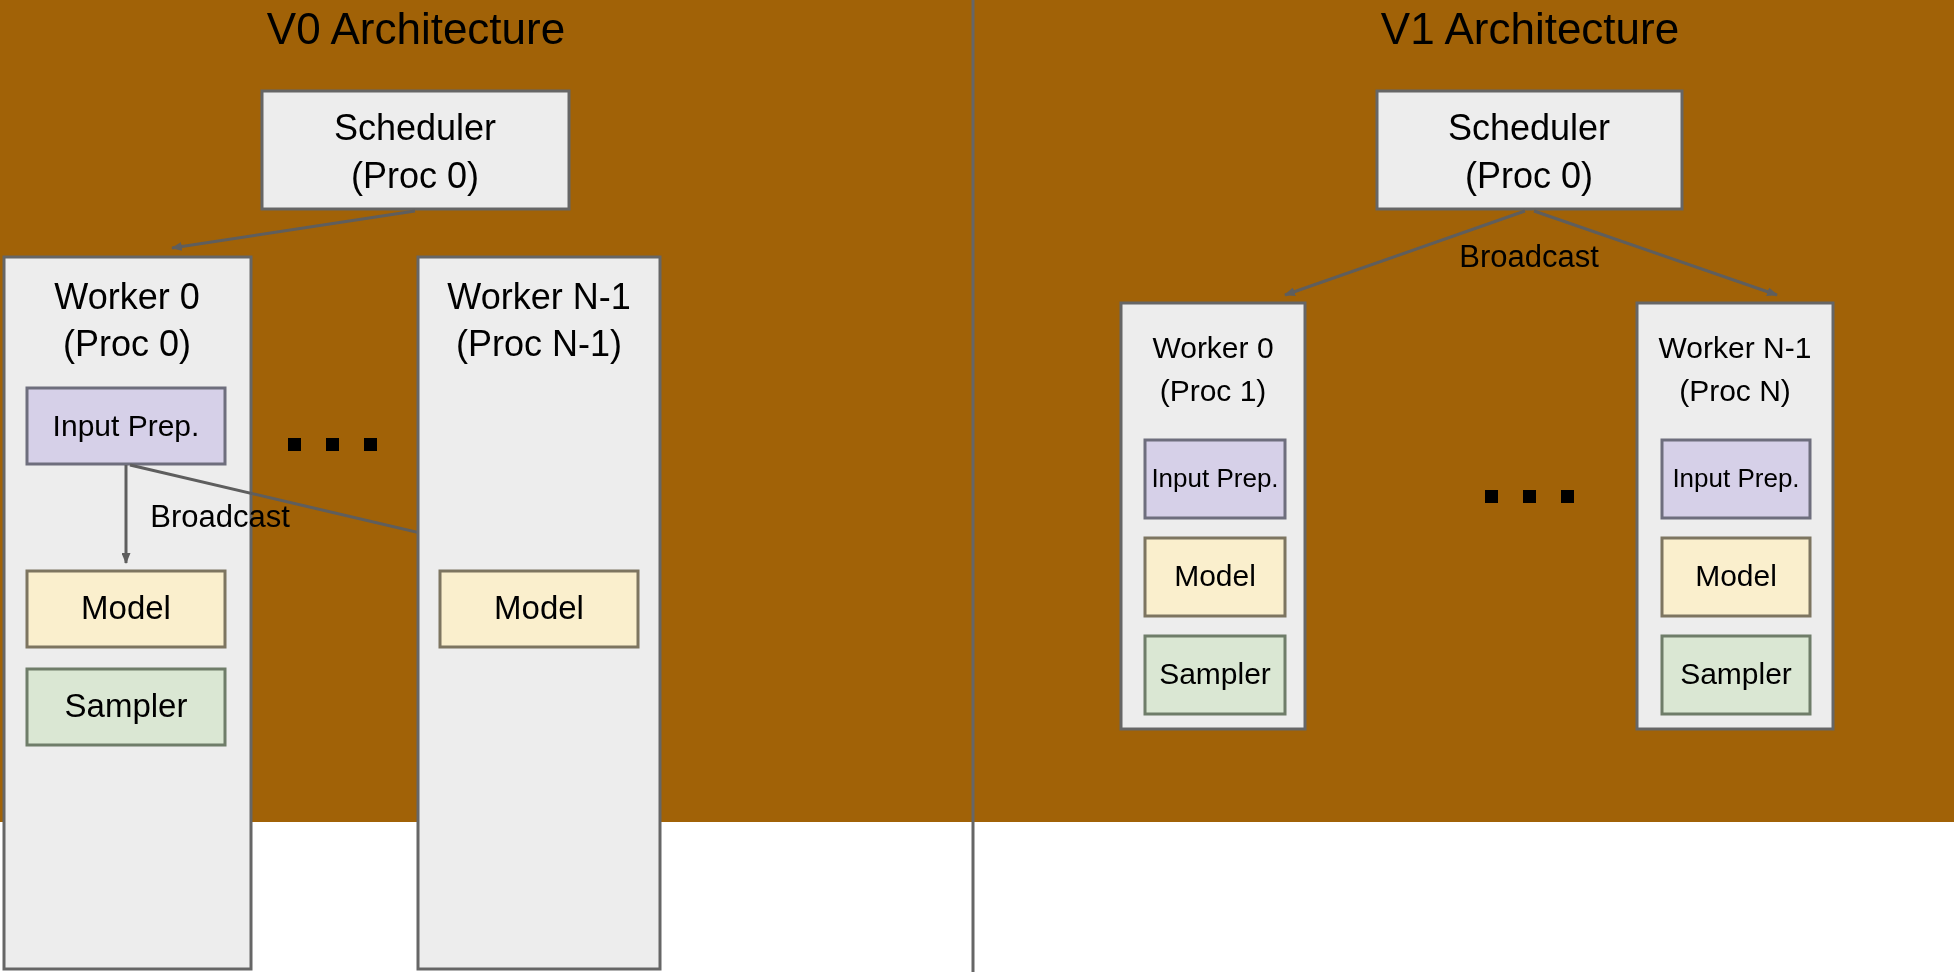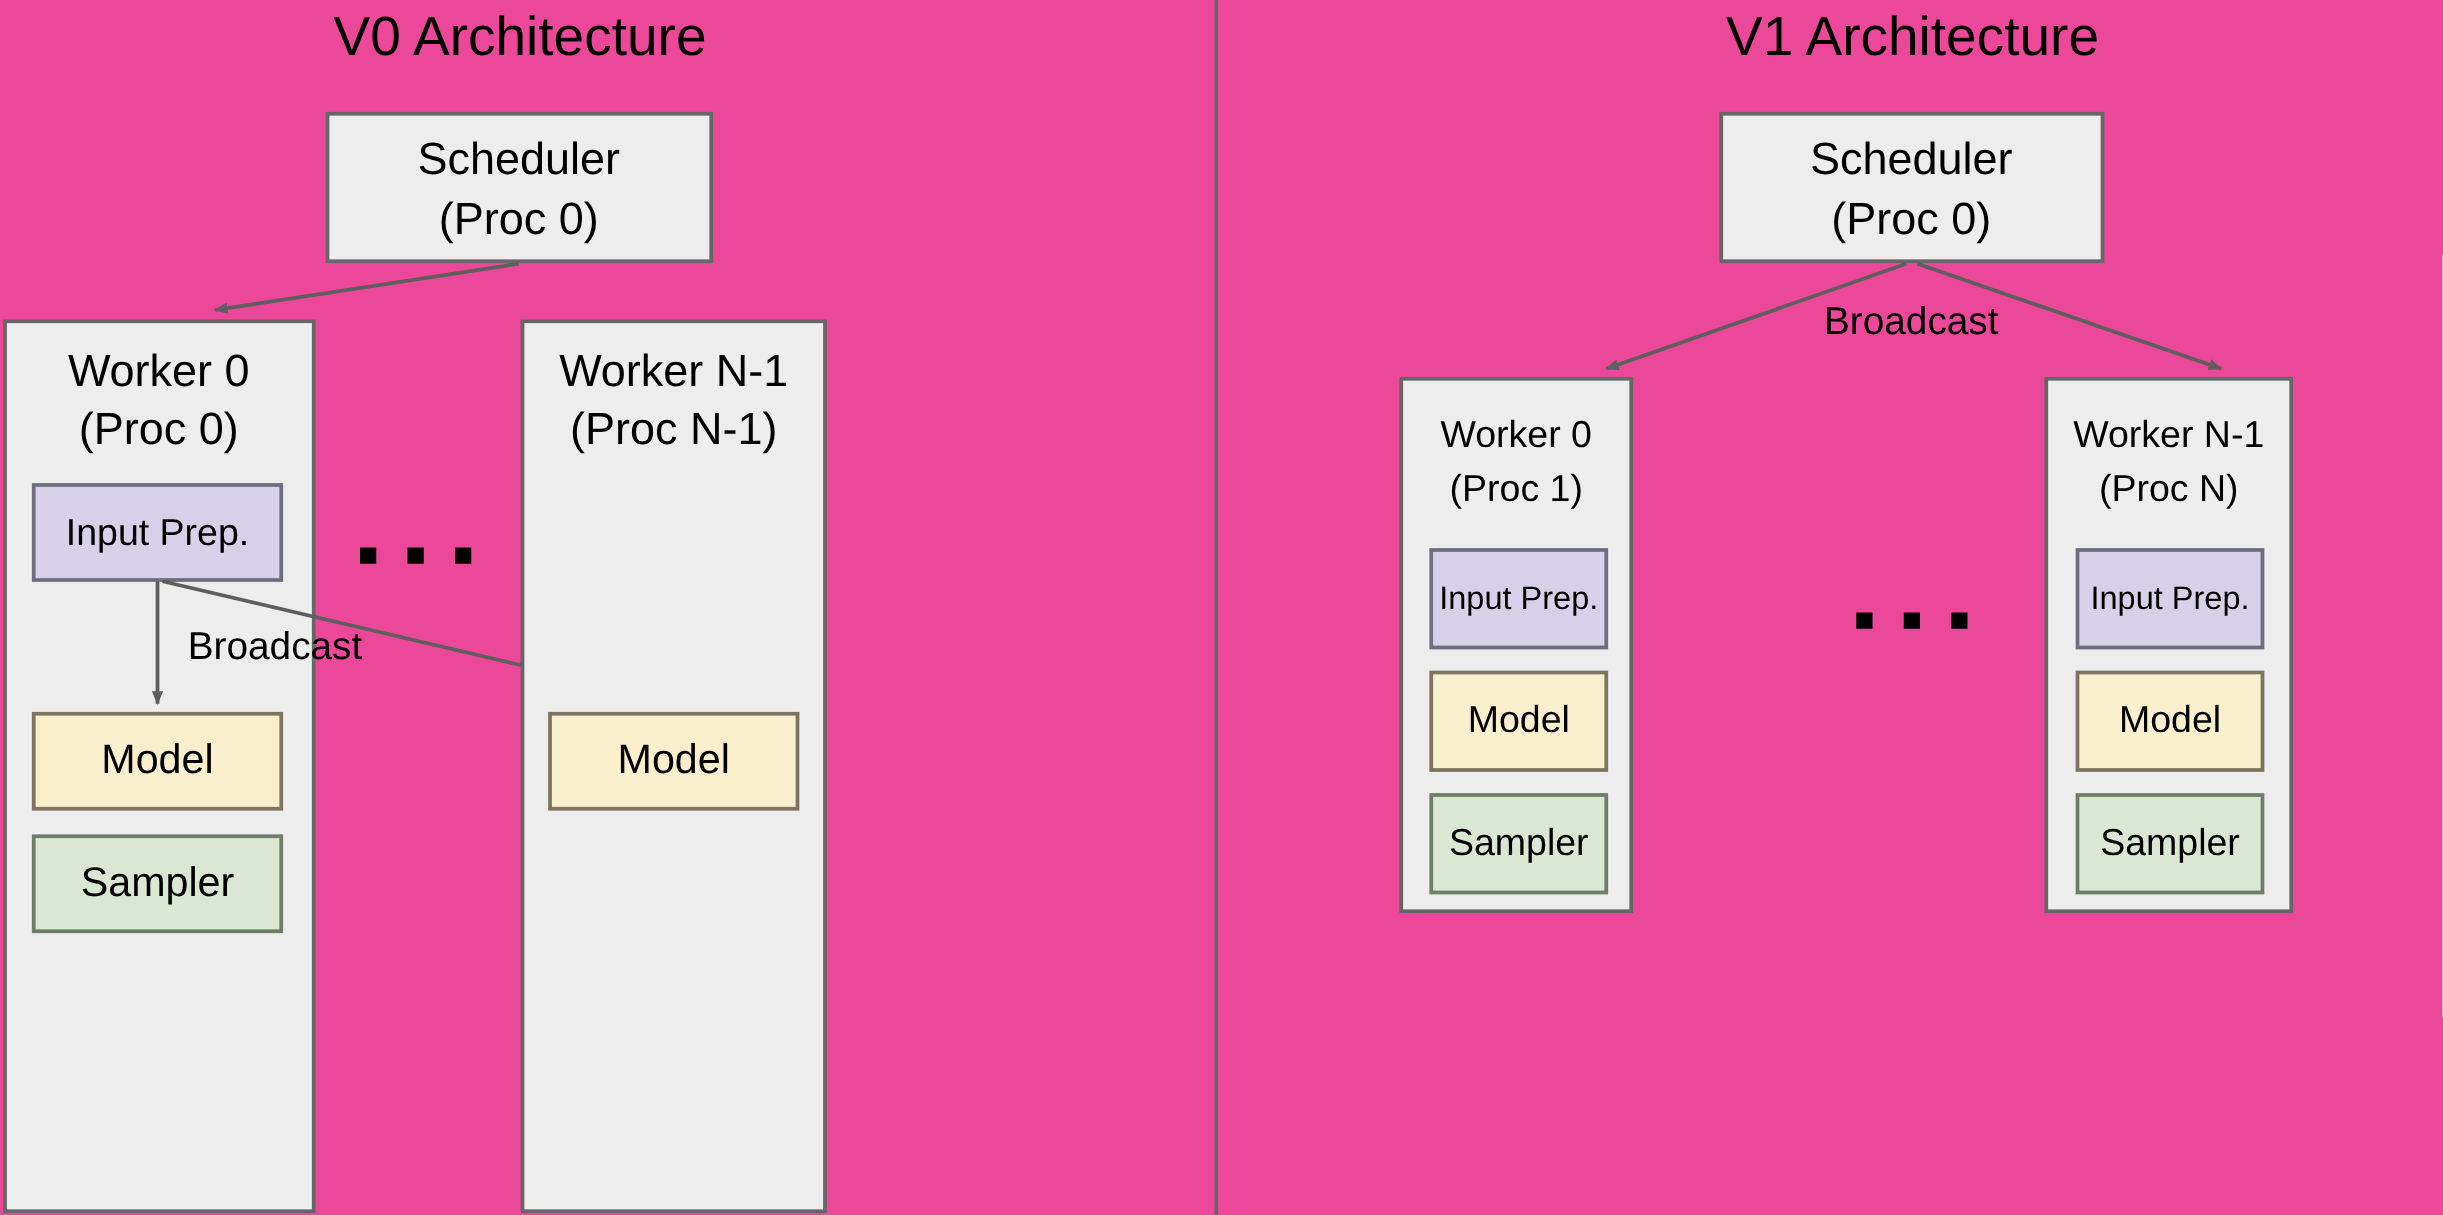--- a/index.html
+++ b/index.html
@@ -10,22 +10,22 @@
   }
   body {
     width: 1954px;
     height: 972px;
     font-family: "Liberation Sans", sans-serif;
     overflow: hidden;
   }
   #diagram-root {
     position: relative;
     width: 1954px;
-    height: 972px;
-    background: #ec4899;
+    height: 822px;
+    background: #a16207;
   }
   svg.diagram {
     display: block;
     width: 1954px;
     height: 972px;
   }
   .panel-title {
     font-family: "Liberation Sans", sans-serif;
     font-size: 44px;
     fill: #000000;

